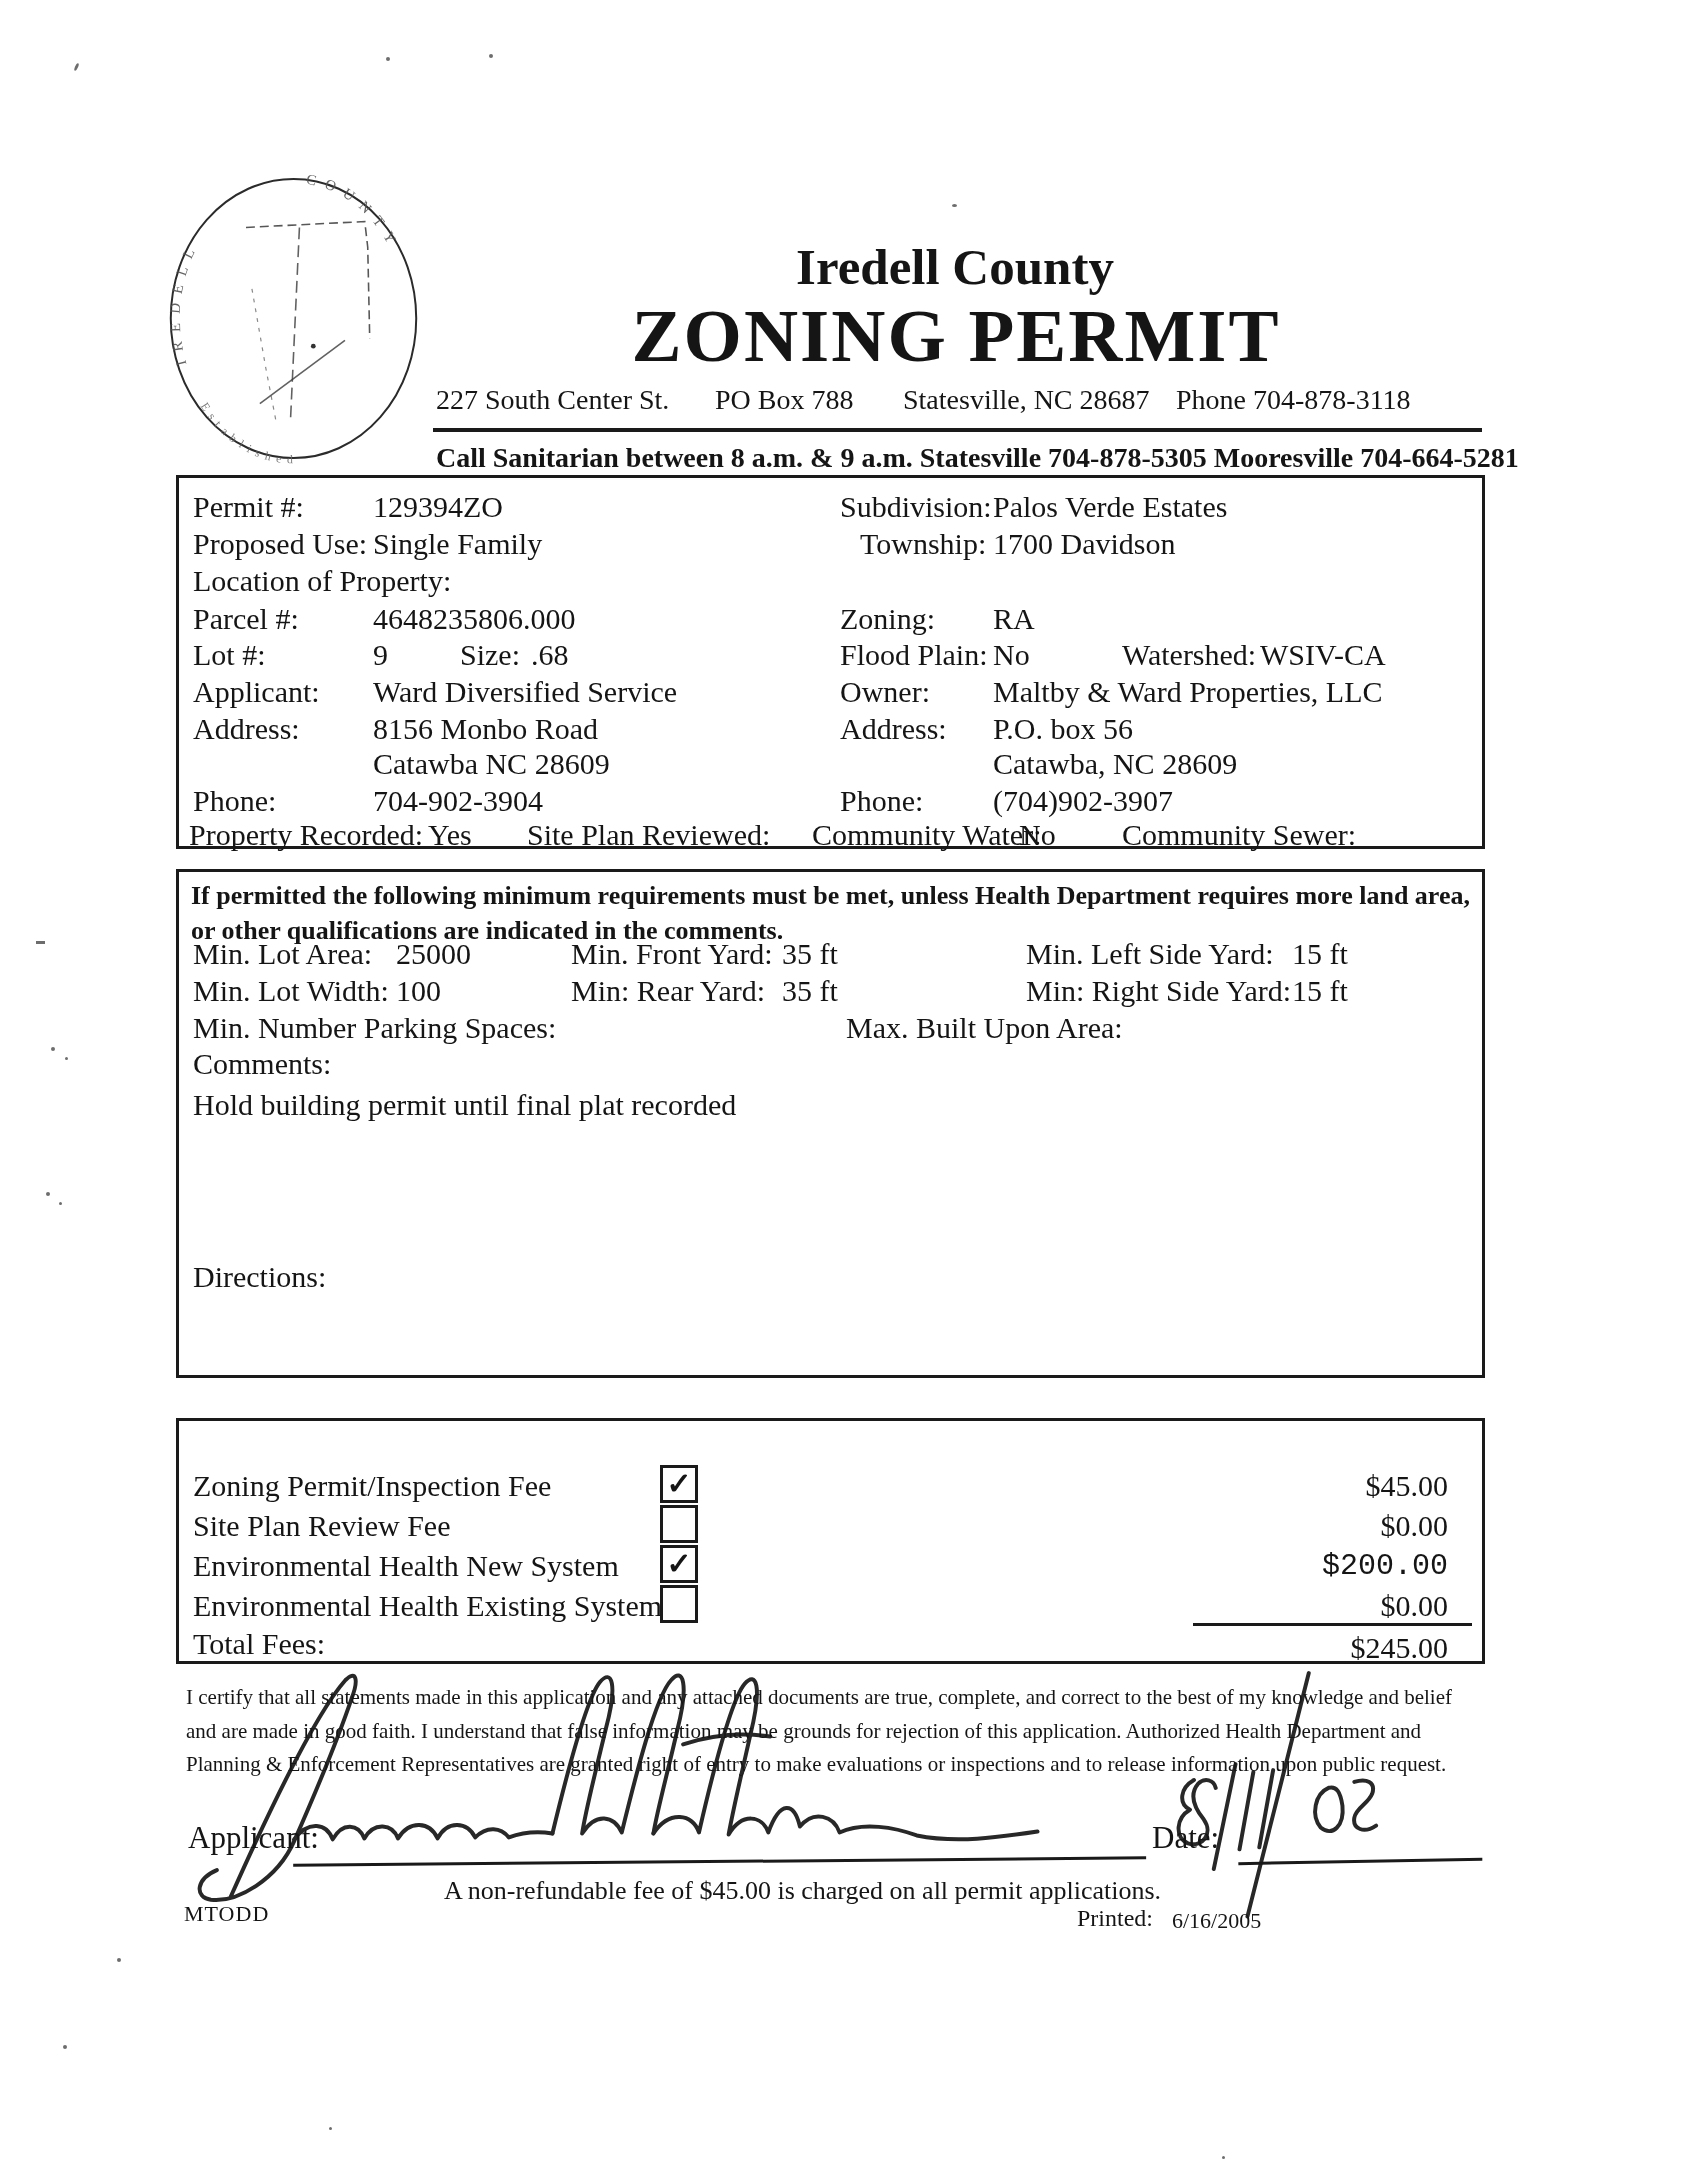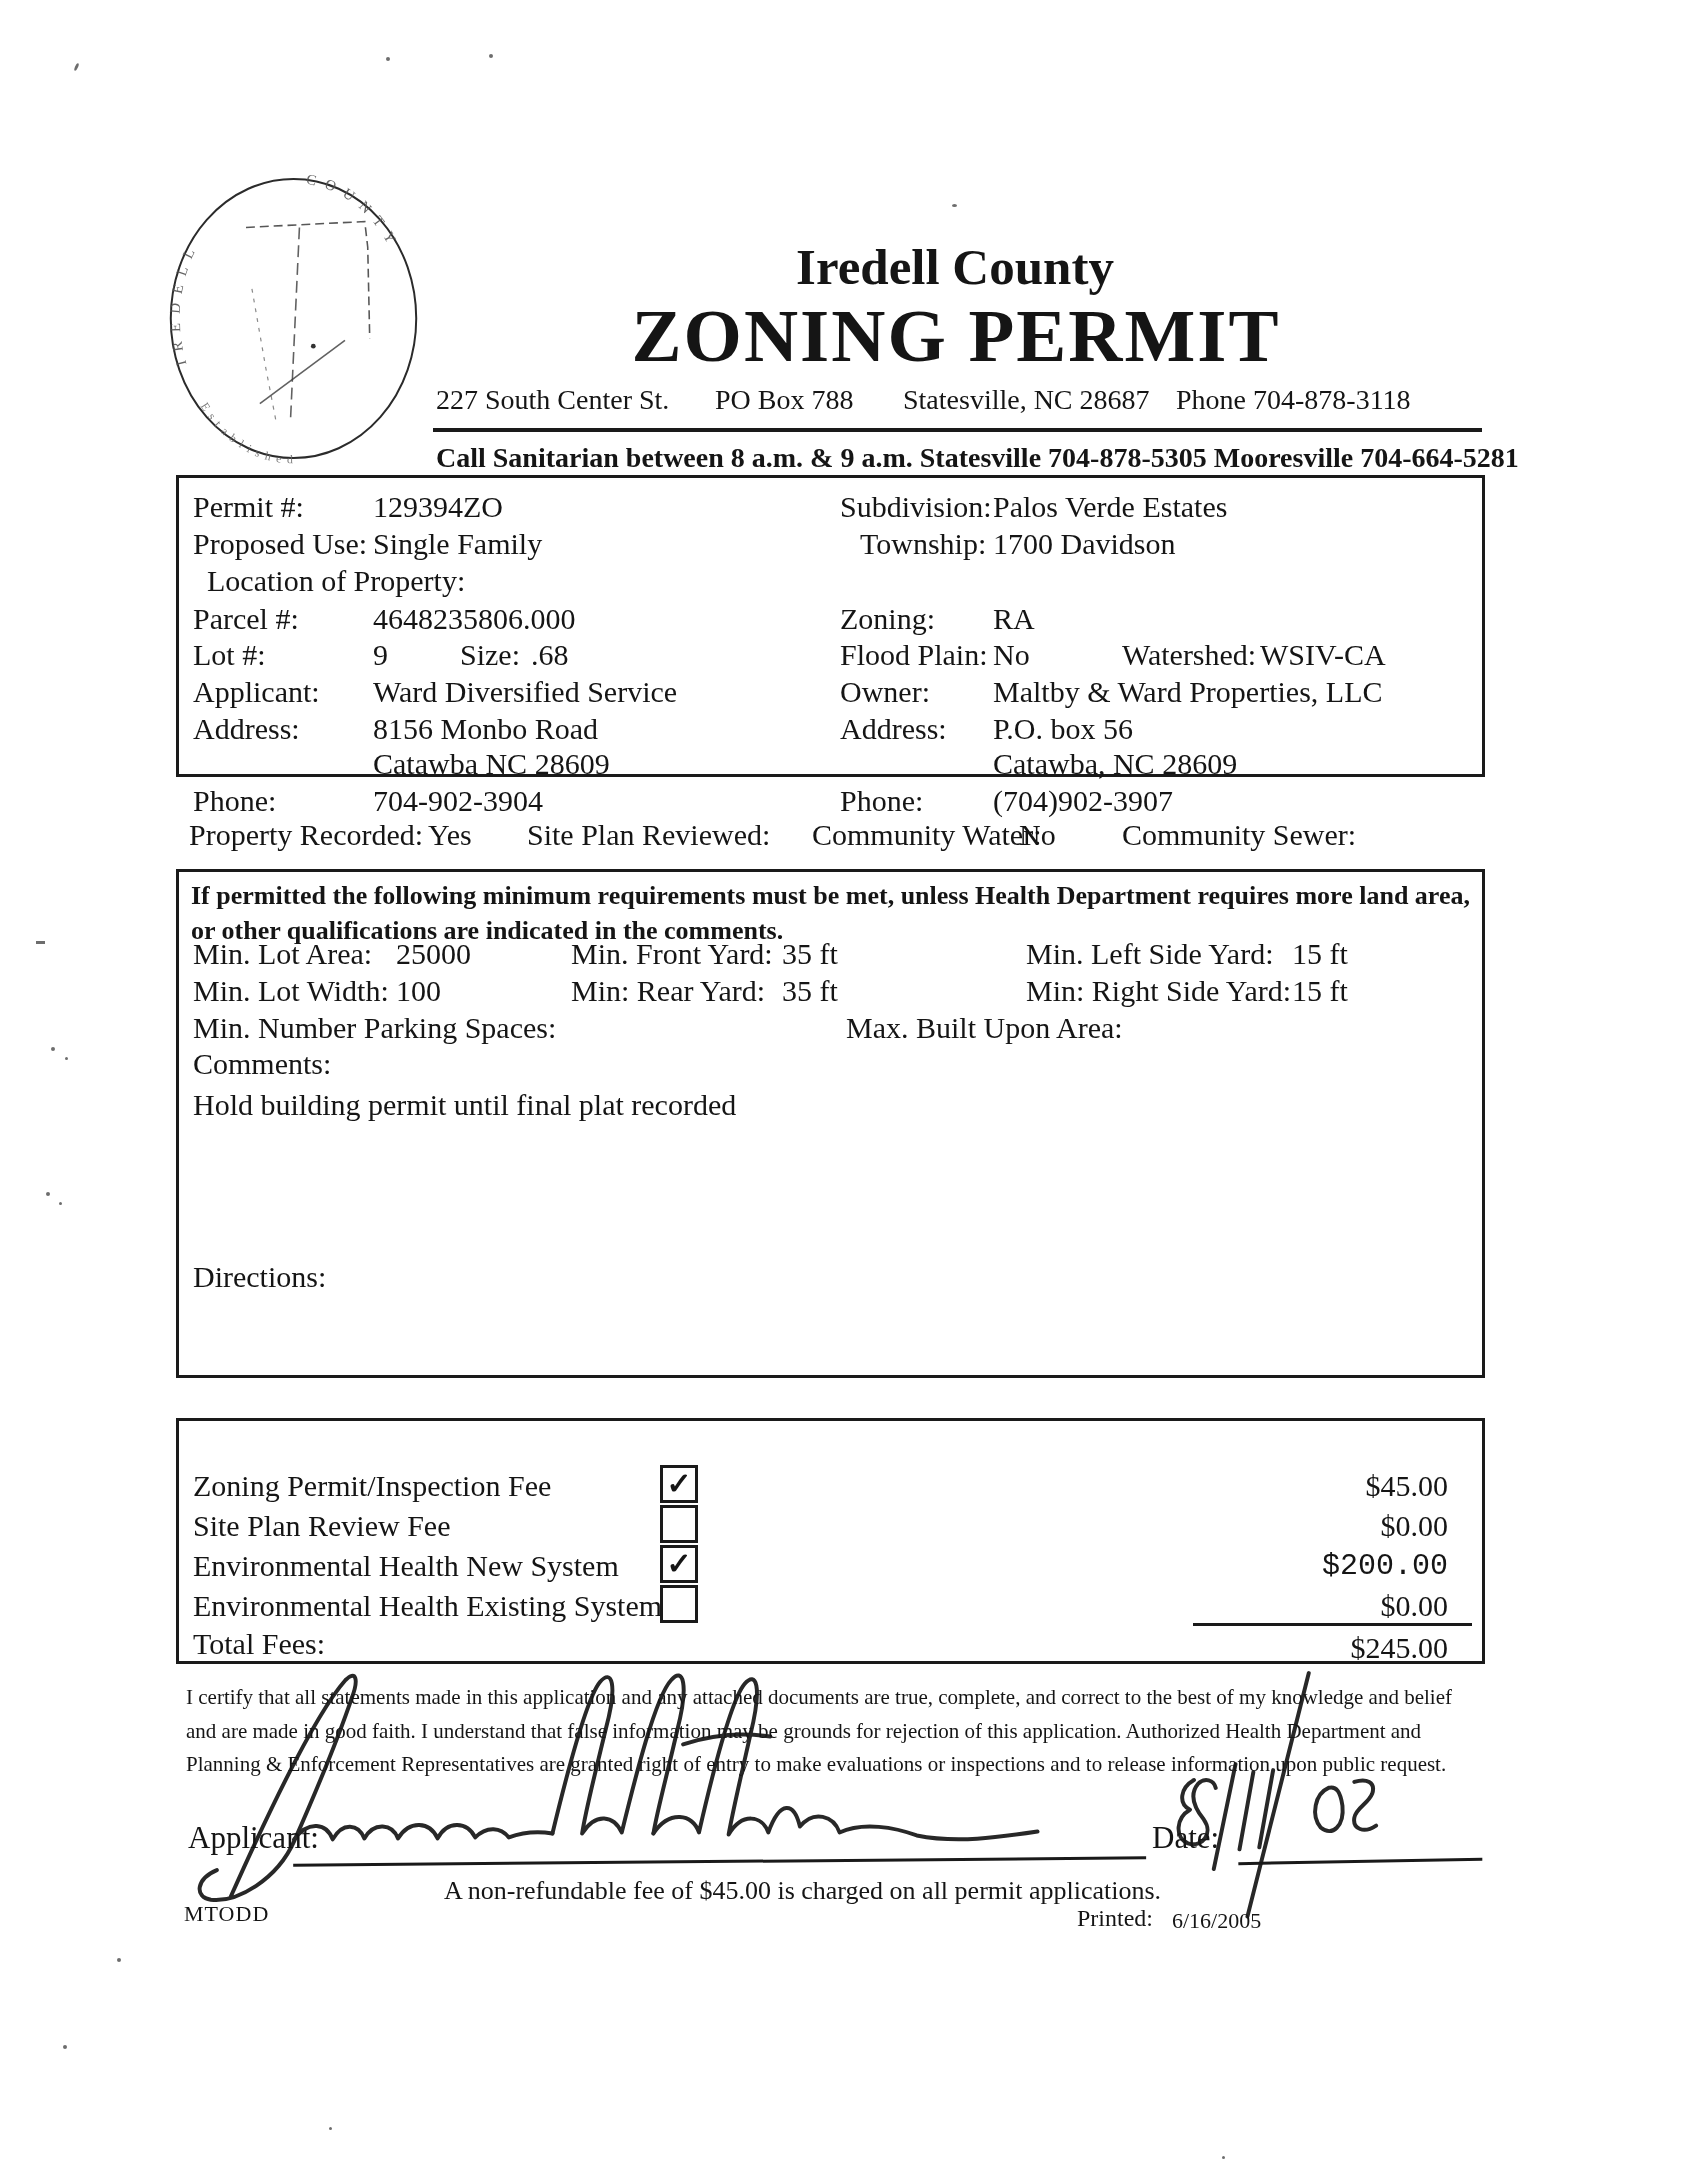--- a/index.html
+++ b/index.html
@@ -70,33 +70,33 @@
 
   <span class="abs t28" style="left:436px; top:384px;">227 South Center St.</span>
   <span class="abs t28" style="left:715px; top:384px;">PO Box 788</span>
   <span class="abs t28" style="left:903px; top:384px;">Statesville, NC 28687</span>
   <span class="abs t28" style="left:1176px; top:384px;">Phone 704-878-3118</span>
 
   <div class="rule" style="left:433px; top:428px; width:1049px; height:4px;"></div>
 
   <span class="abs b t28" style="left:436px; top:442px;text-align:center;">Call Sanitarian between 8 a.m. &amp; 9 a.m. Statesville 704-878-5305 Mooresville 704-664-5281</span>
 
-  <div class="box" style="left:176px; top:475px; width:1309px; height:302px;">
+  <div class="box" style="left:176px; top:475px; width:1309px; height:374px;">
 
     <span class="abs t30" style="left:14px; top:12px;">Permit #:</span>
     <span class="abs t30" style="left:194px; top:12px;">129394ZO</span>
     <span class="abs t30" style="left:661px; top:12px;">Subdivision:</span>
     <span class="abs t30" style="left:814px; top:12px;">Palos Verde Estates</span>
 
     <span class="abs t30" style="left:14px; top:49px;">Proposed Use:</span>
     <span class="abs t30" style="left:194px; top:49px;">Single Family</span>
     <span class="abs t30" style="left:661px; top:49px;margin-left:20px;">Township:</span>
     <span class="abs t30" style="left:814px; top:49px;">1700 Davidson</span>
 
-    <span class="abs t30" style="left:28px; top:86px;text-align:right;">Location of Property:</span>
+    <span class="abs t30" style="left:14px; top:86px;text-align:right;">Location of Property:</span>
 
     <span class="abs t30" style="left:14px; top:124px;">Parcel #:</span>
     <span class="abs t30" style="left:194px; top:124px;">4648235806.000</span>
     <span class="abs t30" style="left:661px; top:124px;">Zoning:</span>
     <span class="abs t30" style="left:814px; top:124px;">RA</span>
 
     <span class="abs t30" style="left:14px; top:160px;">Lot #:</span>
     <span class="abs t30" style="left:194px; top:160px;">9</span>
     <span class="abs t30" style="left:281px; top:160px;">Size:</span>
     <span class="abs t30" style="left:352px; top:160px;">.68</span>

